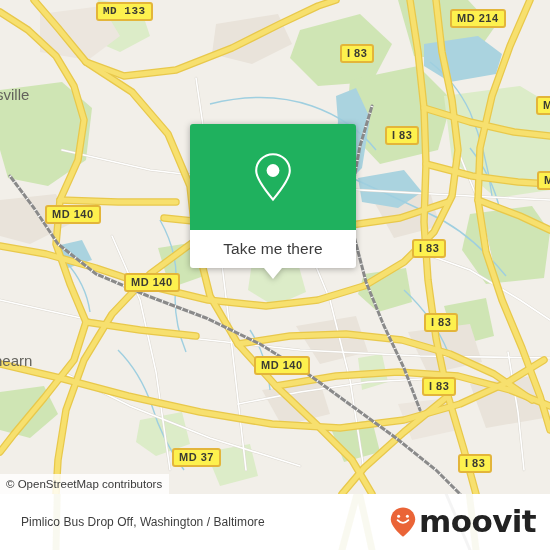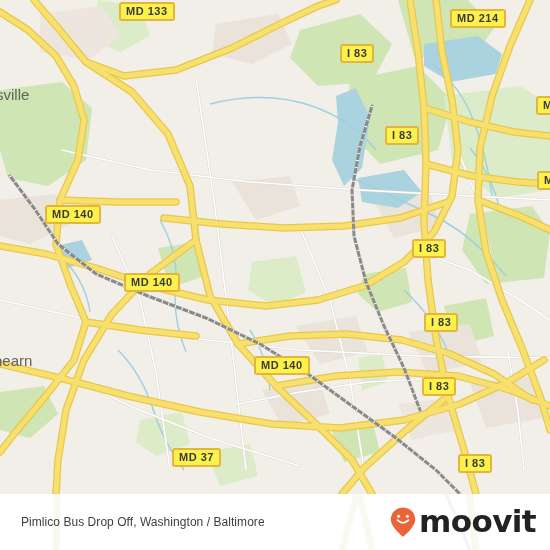--- a/index.html
+++ b/index.html
@@ -260,37 +260,50 @@
         <path class="rail" stroke-width="3" d="M10 176 L34 208 L58 244 L96 274 L148 296 L206 318 L260 344 L308 374 L352 406 L396 438 L436 470 L460 494"></path>
         <path class="railt" stroke-width="3" d="M10 176 L34 208 L58 244 L96 274 L148 296 L206 318 L260 344 L308 374 L352 406 L396 438 L436 470 L460 494"></path>
         <path class="rail" stroke-width="3" d="M372 106 L360 146 L352 190 L354 236 L366 282 L384 326 L404 368 L420 410"></path>
         <path class="railt" stroke-width="3" d="M372 106 L360 146 L352 190 L354 236 L366 282 L384 326 L404 368 L420 410"></path>
       </g>
     </svg>
 
     <div class="place-label" style="left:-4px;  top:86px;">sville</div>
     <div class="place-label" style="left:-6px;  top:352px;">hearn</div>
 
-    <div class="shield" style="left:119px; top:2px;">MD 133</div>
+    <div class="shield" style="left:96px; top:2px;font-family:Liberation Mono, monospace;">MD 133</div>
     <div class="shield" style="left:450px; top:9px;">MD 214</div>
     <div class="shield" style="left:340px; top:44px;">I 83</div>
     <div class="shield" style="left:536px; top:96px;">MD</div>
     <div class="shield" style="left:385px; top:126px;">I 83</div>
     <div class="shield" style="left:537px; top:171px;">MD</div>
     <div class="shield" style="left:45px;  top:205px;">MD 140</div>
     <div class="shield" style="left:412px; top:239px;">I 83</div>
     <div class="shield" style="left:124px; top:273px;">MD 140</div>
     <div class="shield" style="left:424px; top:313px;">I 83</div>
     <div class="shield" style="left:254px; top:356px;">MD 140</div>
     <div class="shield" style="left:422px; top:377px;">I 83</div>
     <div class="shield" style="left:172px; top:448px;">MD 37</div>
     <div class="shield" style="left:458px; top:454px;">I 83</div>
 
+    <div class="attribution">© OpenStreetMap contributors</div>
   </div>
 
+  <div class="card">
+    <div class="card-top">
+      <svg class="card-pin" viewBox="0 0 42 52">
+        <path d="M21 3.2 C11.7 3.2 4.2 10.6 4.2 19.8 C4.2 27.4 14.0 40.2 21 48.6 C28.0 40.2 37.8 27.4 37.8 19.8 C37.8 10.6 30.3 3.2 21 3.2 Z" fill="none" stroke="#ffffff" stroke-width="2.1"></path>
+        <circle cx="21" cy="19.5" r="6.4" fill="#ffffff"></circle>
+      </svg>
+    </div>
+    <div class="card-bottom">
+      <span class="card-cta">Take me there</span>
+      <span class="card-tail"></span>
+    </div>
+  </div>
 
   <div class="footer">
     <svg class="footer-wm" viewBox="0 0 550 550" preserveAspectRatio="none">
       <g stroke="#cfc97a" stroke-width="7" fill="none" stroke-linecap="round">
         <path d="M0 364 L60 378 L128 396 L200 412 L272 424 L340 428 L404 420 L460 404 L508 382 L544 360"></path>
         <path d="M196 240 L150 274 L112 314 L84 360 L66 410 L58 460 L56 550"></path>
         <path d="M276 386 L336 376 L398 372 L458 376 L510 390 L550 406"></path>
         <path d="M238 344 L290 336 L346 334 L402 340 L450 354 L494 374 L532 400"></path>
         <path d="M86 62 L132 92 L168 134 L190 186 L196 240 L210 296 L238 344 L276 386 L316 424 L352 460 L372 550"></path>
         <path d="M410 0 L418 52 L424 108 L426 164 L424 222 L428 280 L436 338 L448 396 L464 450 L476 550"></path>

